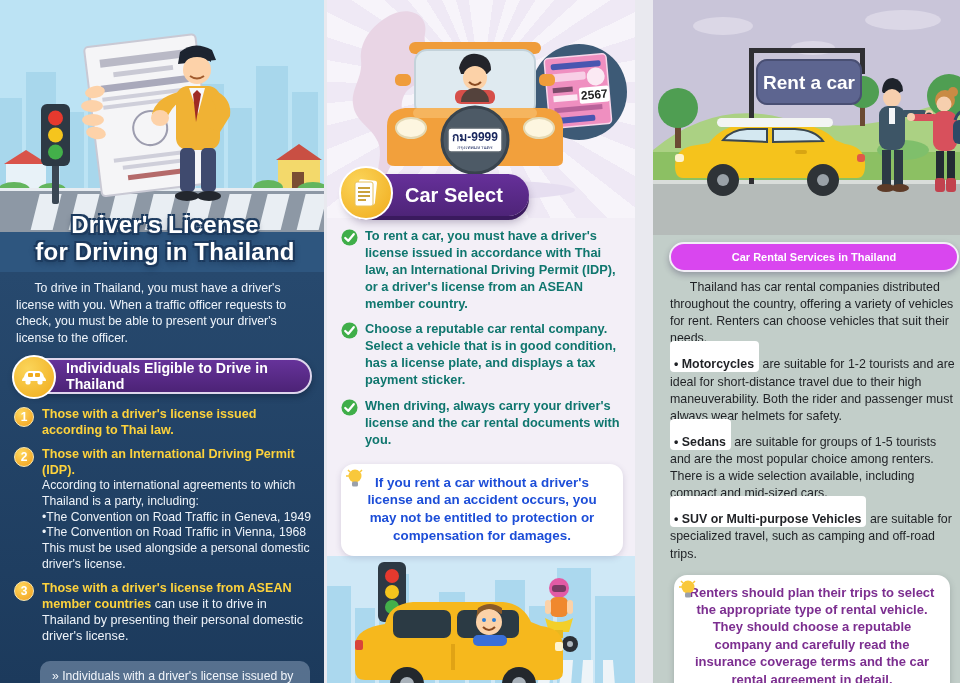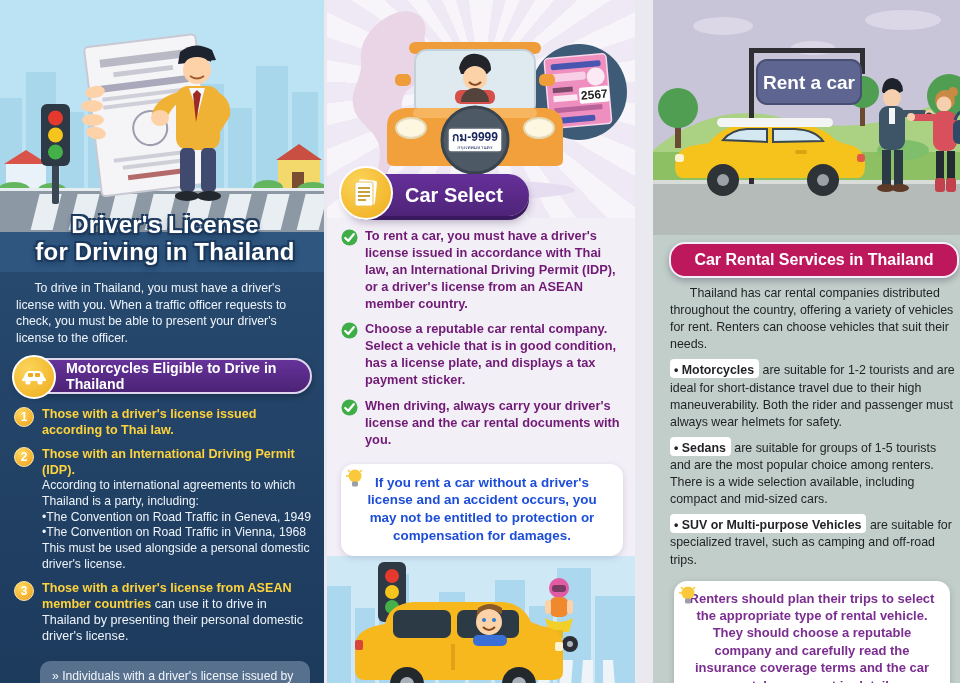--- a/index.html
+++ b/index.html
@@ -26,35 +26,35 @@
 
   
   .panel-mid { width:308px; height:683px; display:flex; flex-direction:column; background:#f3eff7; }
   .mid-scene { position:relative; height:218px; flex:none; background:repeating-conic-gradient(from 0deg at 50% 40%, #f7f4fa 0deg 8deg, #efe9f5 8deg 16deg); }
   .mid-scene svg { display:block; }
   .mid-banner { position:absolute; left:18px; bottom:2px; height:42px; background:linear-gradient(180deg,#66309a,#4e2478); border-radius:24px; padding:0 26px 0 60px; display:flex; align-items:center; color:#fff; font-size:20px; font-weight:800; box-shadow:0 4px 0 #3a1a5e,0 6px 8px rgba(40,20,70,.3); }
   .mid-banner .doc-badge { position:absolute; left:-6px; top:-8px; width:54px; height:54px; border-radius:50%; background:radial-gradient(circle at 35% 30%,#fbd55a,#f0ab1c); border:2px solid #fff; display:flex; align-items:center; justify-content:center; }
   .checklist { padding:10px 14px 0 14px; }
   .check-item { display:flex; margin-bottom:9px; }
   .check-icon { flex:none; width:17px; height:17px; margin:1px 7px 0 0; }
-  .check-text { color:#701a75; font-size:12.8px; font-weight:600; line-height:1.32; }
+  .check-text { color:#0f766e; font-size:12.8px; font-weight:600; line-height:1.32; }
   .warn-box { position:relative; margin:6px 12px 0 14px; background:#fff; border-radius:13px; padding:10px 14px 12px 14px; box-shadow:0 2px 6px rgba(80,60,110,.18); color:#1d4ed8; font-size:13.4px; font-weight:700; text-align:center; line-height:1.32; }
   .bulb { position:absolute; left:4px; top:4px; width:20px; height:22px; }
   .mid-bottom { margin-top:auto; flex:none; }
   .mid-bottom svg { display:block; }
 
   
   .panel-right { width:322px; height:683px; display:flex; flex-direction:column; background:#c2cec9;margin-left:15px; }
   .right-scene { height:235px; flex:none; }
   .right-scene svg { display:block; }
-  .right-banner { margin:7px 16px 0 16px; background:#be185d; border:2.5px solid #f2eef7; border-radius:16px; text-align:center; padding:7px 4px; color:#fff; font-size:16px; font-weight:800; box-shadow:0 3px 6px rgba(40,30,70,.3); }
+  .right-banner { margin:7px 16px 0 16px; background:#d946ef; border:2.5px solid #f2eef7; border-radius:16px; text-align:center; padding:7px 4px; color:#fff; font-size:11px; font-weight:800; box-shadow:0 3px 6px rgba(40,30,70,.3); }
   .right-body { padding:7px 17px 0 17px; color:#1f2125; font-size:12.4px; line-height:1.38; }
   .right-intro { text-indent:1.6em; }
   .veh { margin-top:9px; }
-  .chip { background:#fff; border-radius:4px; padding:4px 5px 1px 4px; font-weight:800; box-decoration-break:clone; -webkit-box-decoration-break:clone; }
+  .chip { background:#fff; border-radius:4px; padding:16px 5px 1px 4px; font-weight:800; box-decoration-break:clone; -webkit-box-decoration-break:clone; }
   .tip-box { position:relative; margin:12px 8px 0 4px; background:#fff; border-radius:13px; padding:9px 14px 11px 14px; box-shadow:0 2px 6px rgba(60,70,70,.25); color:#7c2e90; font-size:13px; font-weight:700; text-align:center; line-height:1.34; }
 </style>
 </head>
 <body>
 
 <div class="page">
 
   <section class="panel-left">
     <div class="left-scene">
       <svg viewBox="0 0 324 272" width="324" height="272" preserveAspectRatio="none">
@@ -148,21 +148,21 @@
     <div class="left-banner">
       <span class="car-badge">
         <svg width="26" height="18" viewBox="0 0 26 18">
             <path d="M3 9 Q4 4 8 3 L18 3 Q22 4 23 9 L24 10 Q25 11 25 13 L1 13 Q1 11 2 10 Z" fill="#fff"></path>
             <rect x="7" y="5" width="5" height="4" rx="1" fill="#f0ab1c"></rect>
             <rect x="14" y="5" width="5" height="4" rx="1" fill="#f0ab1c"></rect>
             <circle cx="7" cy="14" r="2.6" fill="#fff"></circle>
             <circle cx="19" cy="14" r="2.6" fill="#fff"></circle>
           </svg>
       </span>
-      <span>Motorcycles Eligible to Drive in Thailand</span>
+      <span>Individuals Eligible to Drive in Thailand</span>
     </div>
     <div class="left-list">
       <div class="item">
         <span class="num-badge">1</span>
         <div>
             <p class="item-heading">Those with a driver's license issued according to Thai law.</p>
           </div>
       </div>
       <div class="item">
         <span class="num-badge">2</span>

